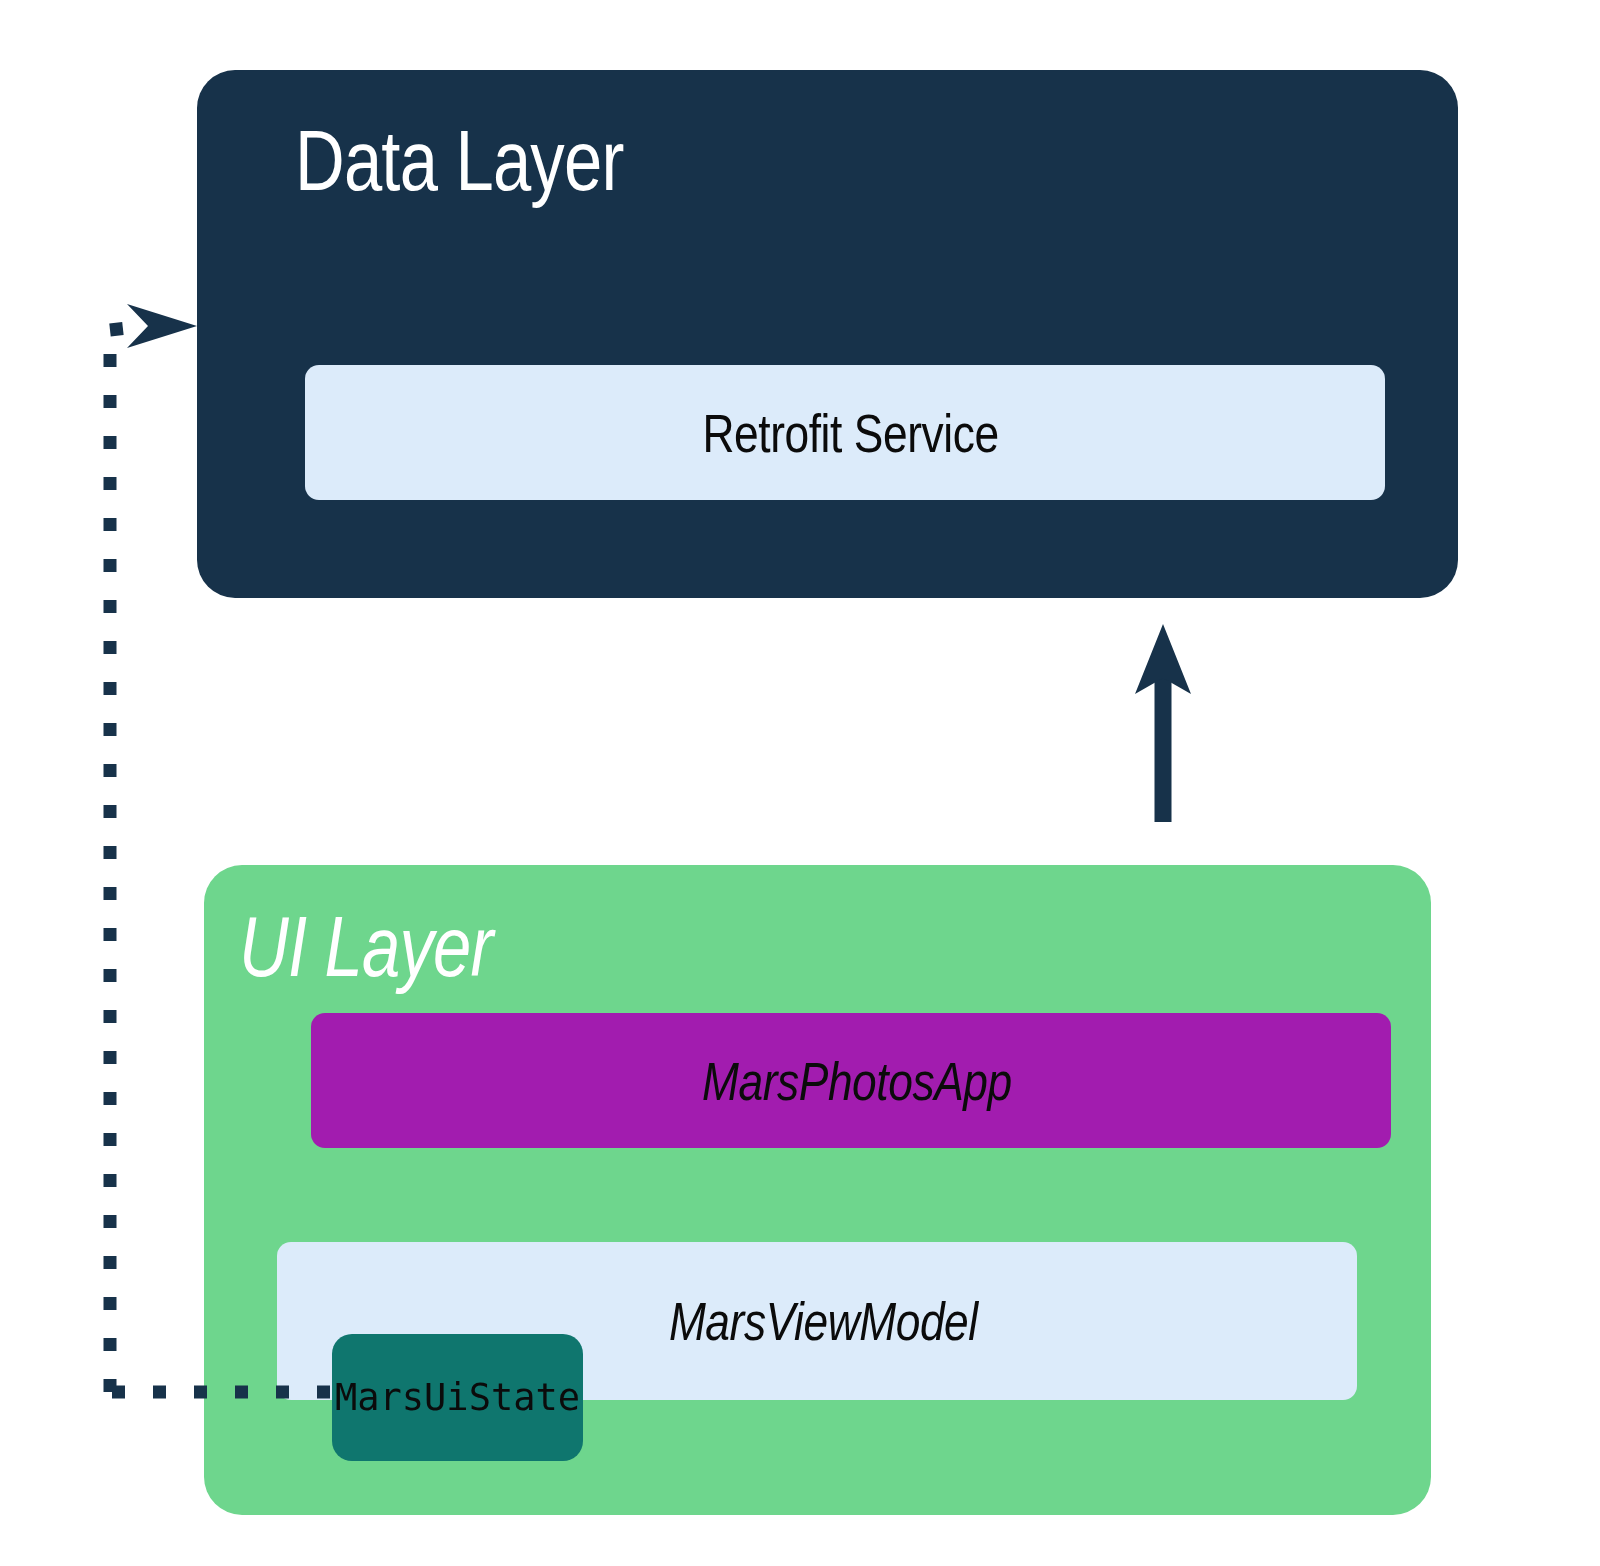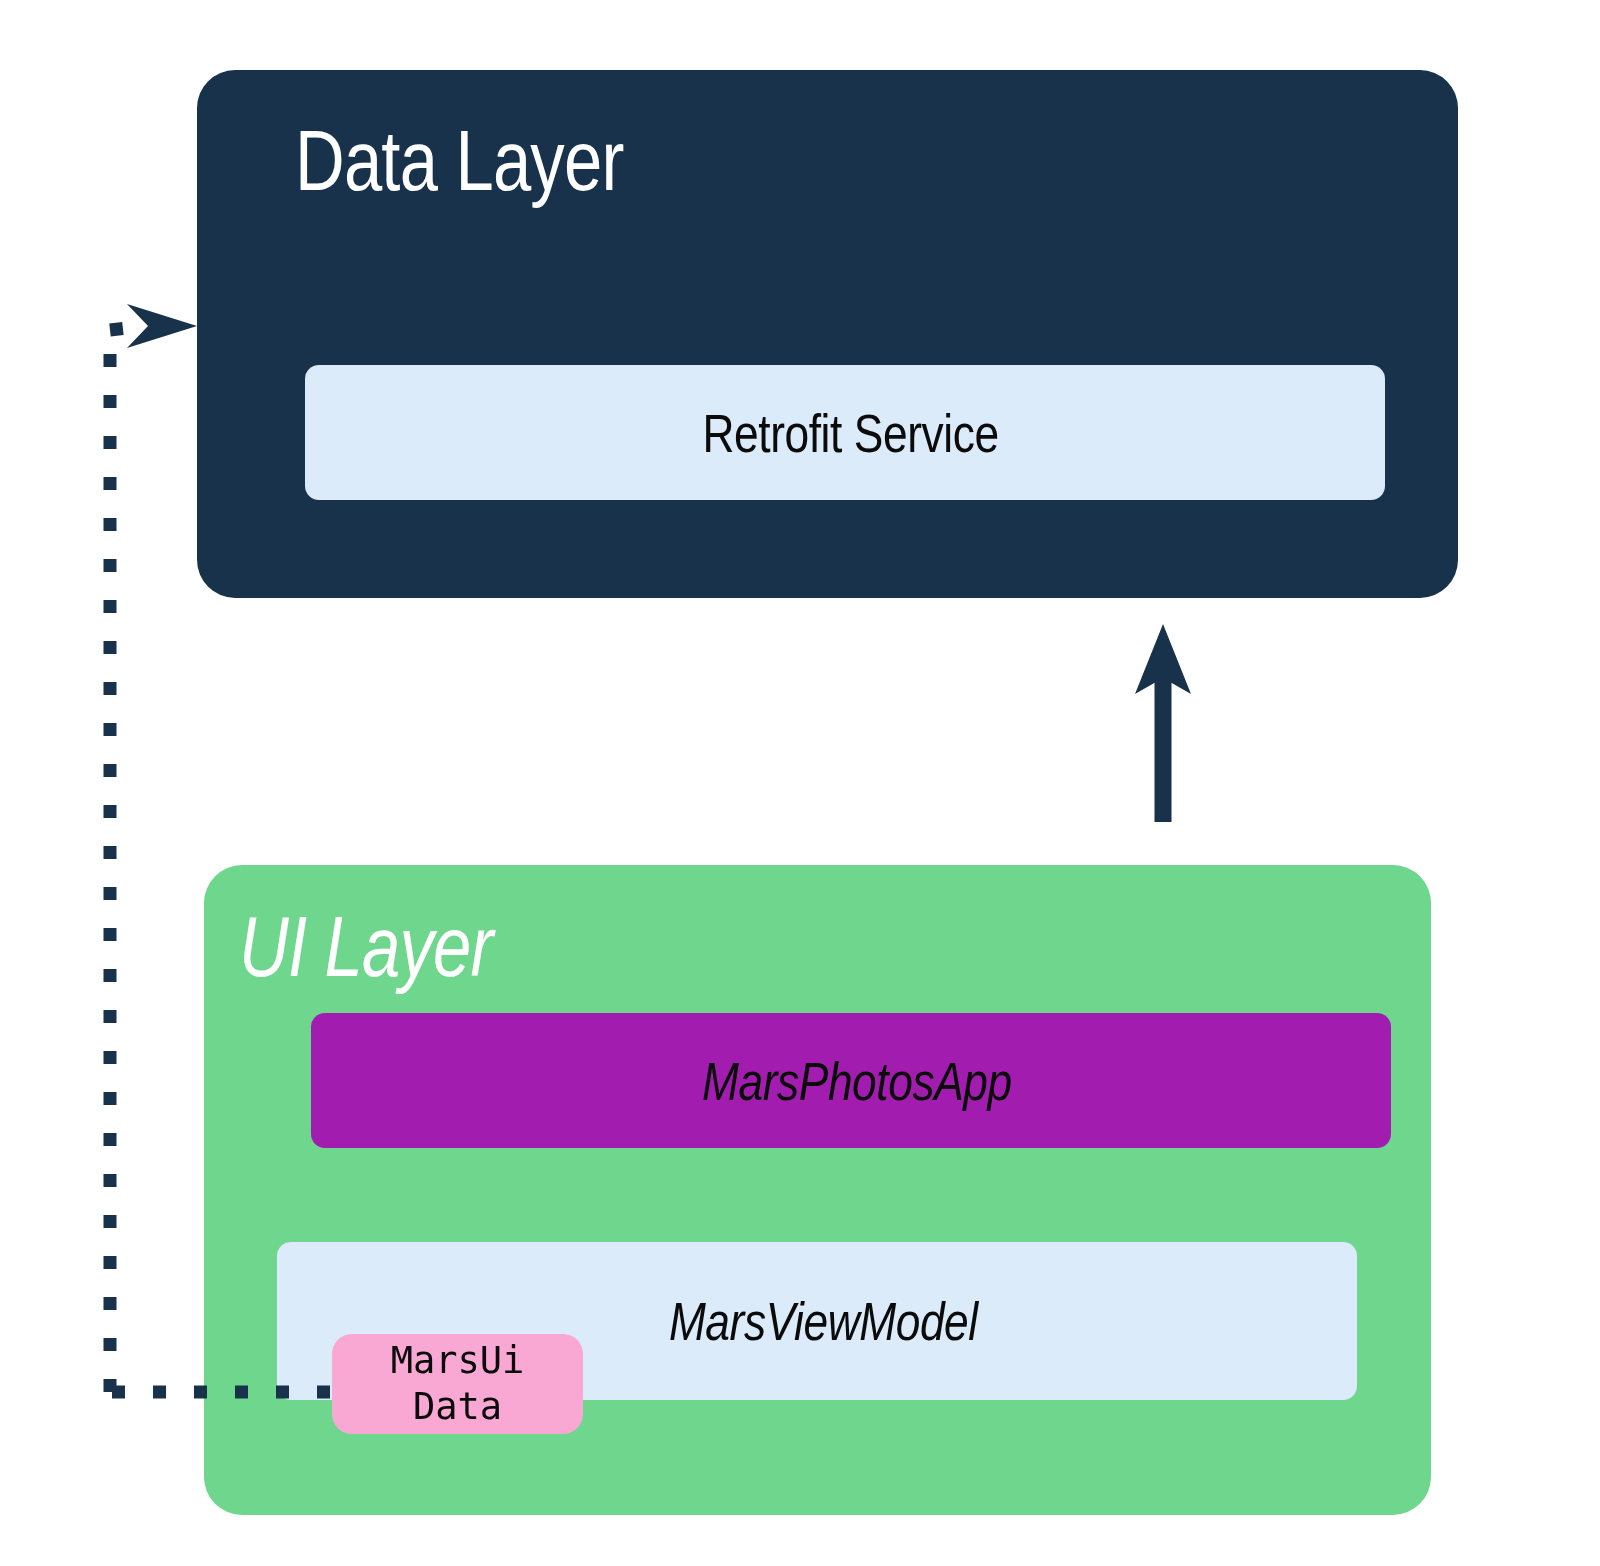--- a/index.html
+++ b/index.html
@@ -103,25 +103,25 @@
     height: 158px;
     background: #dcebfa;
   }
 
   
   #mars-ui-state-box {
     position: absolute;
     left: 332px;
     top: 1334px;
     width: 251px;
-    height: 100px;
-    background: #f9a8d4;
+    height: 127px;
+    background: #0f766e;
     border-radius: 20px;
     display: flex;
-    flex-direction: column;
+    flex-direction: row;
     align-items: center;
     justify-content: center;
     z-index: 8;
   }
   .mono-line {
     font-family: "DejaVu Sans Mono", "Liberation Mono", monospace;
     font-size: 37px;
     line-height: 46px;
     color: #0b0b0b;
     letter-spacing: 0px;
@@ -175,21 +175,21 @@
       <span class="component-label">MarsPhotosApp</span>
     </div>
 
     <div class="component-box" id="mars-view-model-box">
       <span class="component-label">MarsViewModel</span>
     </div>
   </div>
 
   <div id="mars-ui-state-box">
     <span class="mono-line">MarsUi</span>
-    <span class="mono-line">Data</span>
+    <span class="mono-line">State</span>
   </div>
 
   <svg id="connector-layer" viewBox="0 0 1600 1566" xmlns="http://www.w3.org/2000/svg">
     <g>
 
       <path d="M 330 1392 L 110 1392" stroke="#17324a" stroke-width="13" stroke-linecap="butt" stroke-dasharray="13 28" fill="none"></path>
 
       <path d="M 110 1392 L 110 330" stroke="#17324a" stroke-width="13" stroke-linecap="butt" stroke-dasharray="13 28" fill="none"></path>
 
       <path d="M 110 330 L 146 326" stroke="#17324a" stroke-width="13" stroke-linecap="butt" stroke-dasharray="13 28" fill="none"></path>

